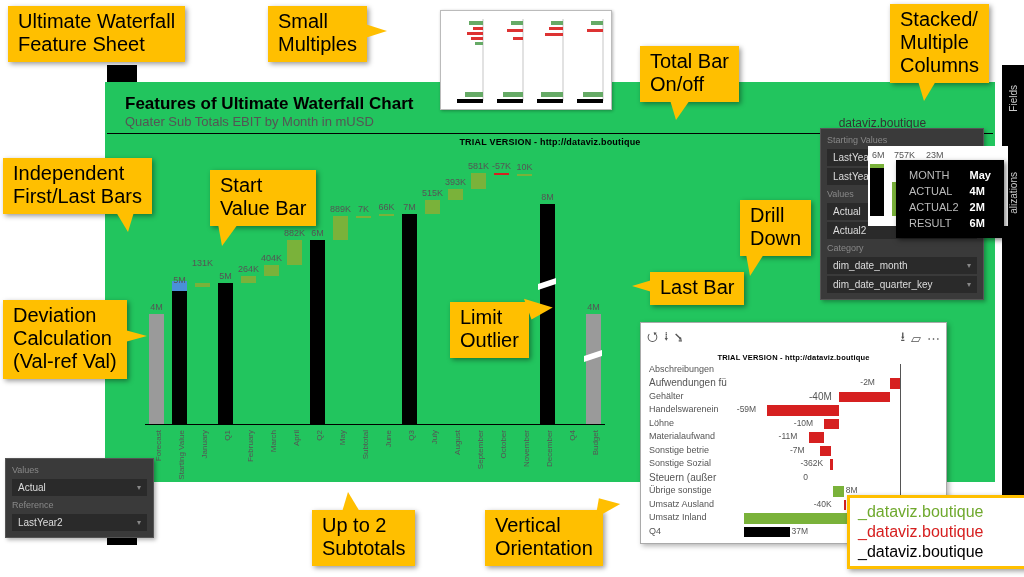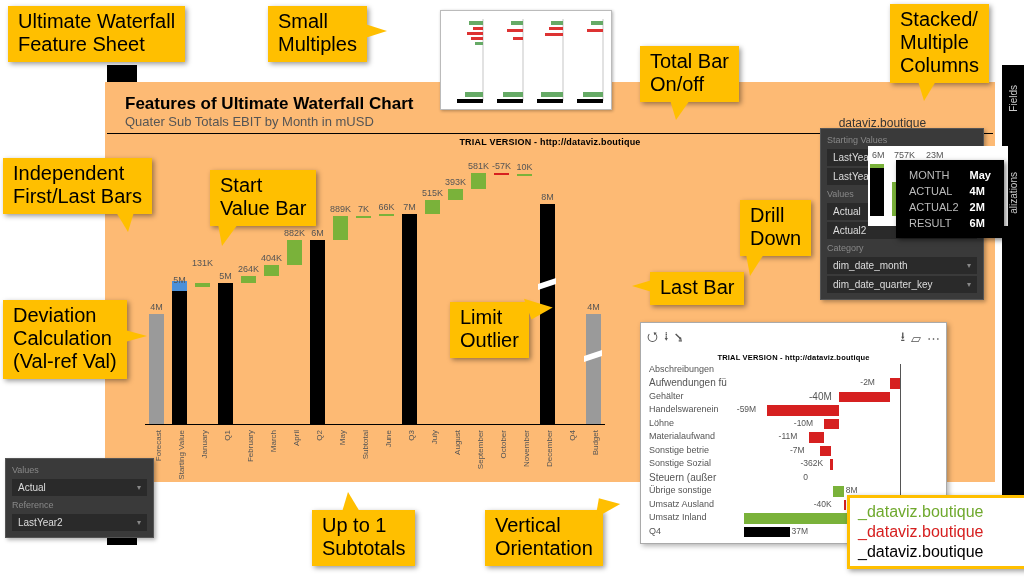--- a/index.html
+++ b/index.html
@@ -5,21 +5,21 @@
   html, body { margin:0; padding:0; width:1024px; height:577px; background:#fff; overflow:hidden; font-family:"Segoe UI", Arial, sans-serif; }
   .abs { position:absolute; }
   .callout { background:#ffbf00; padding:4px 10px 6px 10px; box-shadow:2px 2px 5px rgba(0,0,0,0.4); }
   .callout div { font-weight:400; font-size:20px; line-height:1.15; color:#000; }
   .tail { position:absolute; width:0; height:0; }
   .panel-dark { background:#3a3a3a; color:#ddd; border:1px solid #555; padding:4px 6px; font-size:10px; box-shadow:2px 2px 4px rgba(0,0,0,0.3); }
   .panel-dark .sect { color:#888; font-size:9px; padding:2px 0; }
   .panel-dark .row { background:#2a2a2a; padding:3px 6px; margin:2px 0; font-size:10px; display:flex; justify-content:space-between; align-items:center; }
   .panel-dark .arrow { color:#888; font-size:8px; }
 
-  .stage { left:105px; top:82px; width:890px; height:400px; background:#fdba74; }
+  .stage { left:105px; top:82px; width:890px; height:400px; background:#22c55e; }
   .blackbar-left { left:107px; top:65px; width:30px; height:480px; background:#000; }
   .blackbar-right { left:1002px; top:65px; width:22px; height:480px; background:#000; }
   
   .hr { height:1px; background:#000; }
 
   .chart-title { font-size:9px; font-weight:bold; text-align:center; letter-spacing:0.2px; }
   .chart-area { position:relative; }
   .bar { position:absolute; }
   .bar-label { position:absolute; font-size:9px; color:#555; text-align:center; transform:translateX(-50%); white-space:nowrap; }
   .cat-label { position:absolute; font-size:8px; color:#555; transform-origin: left top; transform: rotate(-90deg) translateX(-100%); white-space:nowrap; }
@@ -361,21 +361,21 @@
     <div>Outlier</div>
   <span class="tail" style="right:-22px; top:-8px; border-left:24px solid #ffbf00; border-top:18px solid transparent; border-bottom:4px solid transparent; transform:rotate(-20deg);"></span>
 </div>
 <div class="abs callout" style="left:3px; top:300px;">
   <div>Deviation</div>
     <div>Calculation</div>
     <div>(Val-ref Val)</div>
   <span class="tail" style="right:-20px; top:30px; border-left:22px solid #ffbf00; border-top:6px solid transparent; border-bottom:6px solid transparent;"></span>
 </div>
 <div class="abs callout" style="left:312px; top:510px;">
-  <div>Up to 1</div>
+  <div>Up to 2</div>
     <div>Subtotals</div>
   <span class="tail" style="left:30px; top:-18px; border-bottom:20px solid #ffbf00; border-left:6px solid transparent; border-right:12px solid transparent;"></span>
 </div>
 <div class="abs callout" style="left:485px; top:510px;">
   <div>Vertical</div>
     <div>Orientation</div>
   <span class="tail" style="right:-16px; top:-10px; border-left:22px solid #ffbf00; border-top:2px solid transparent; border-bottom:18px solid transparent; transform:rotate(10deg);"></span>
 </div>
 
 </body></html>

